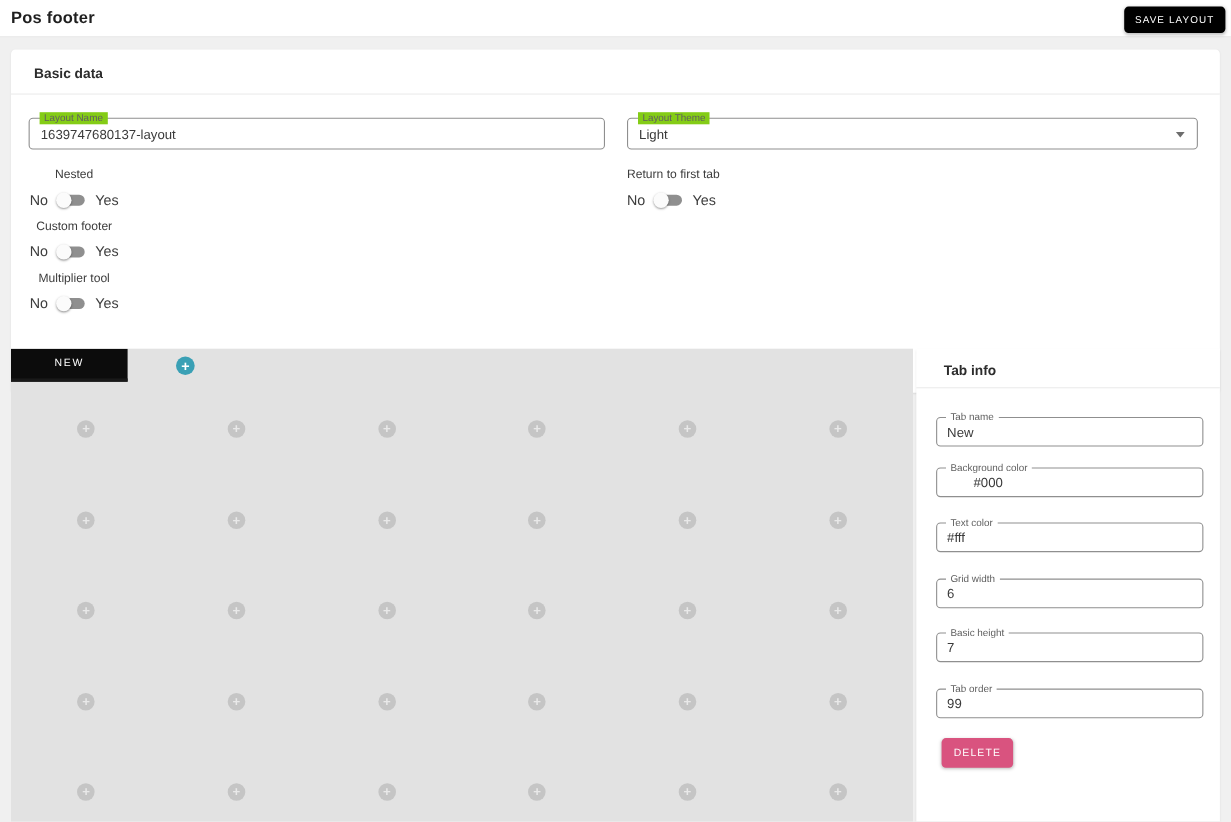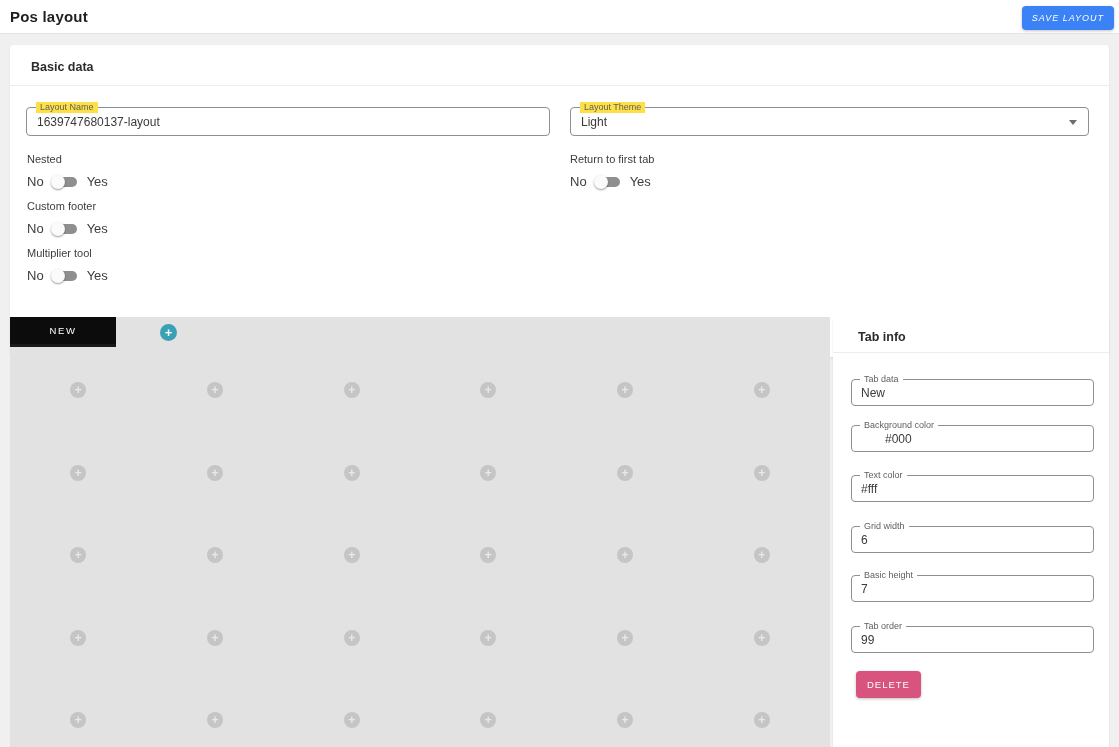--- a/index.html
+++ b/index.html
@@ -20,21 +20,21 @@
     position:absolute; left:10px; top:8px;
     font-size:15px; font-weight:700; color:#1f1f1f; letter-spacing:.2px;
   }
   .btn {
     border:none; border-radius:4px; color:#ffffff; cursor:pointer;
     font-family:inherit; letter-spacing:1px;
     box-shadow:0 1px 3px rgba(0,0,0,.25);
   }
   .btn-save {
     position:absolute; right:5px; top:6px;
-    padding:7px 10px; font-size:9px; background:#3b82f6;font-style:italic;
+    padding:7px 10px; font-size:9px; background:#000000;
   }
   .btn-delete {
     padding:8px 11px; font-size:9.5px; background:#d9537f;
   }
 
   
   .card {
     background:#ffffff; border-radius:4px;
     box-shadow:0 1px 2px rgba(0,0,0,.08);
   }
@@ -50,21 +50,21 @@
   .basic-card .card-title { position:absolute; left:21px; top:15px; }
   .basic-card .divider { position:absolute; left:0; top:40px; width:100%; }
 
   
   .ofield {
     position:absolute; height:29px; background:#fff;
     border:1px solid #8f8f8f; border-radius:4px;
   }
   .ofield label {
     position:absolute; top:-6px; left:9px;
-    background:#fde047; padding:0 4px;
+    background:#84cc16; padding:0 4px;
     font-size:9px; line-height:11px; color:#5f5f5f; white-space:nowrap;
   }
   .ofield input {
     width:100%; height:100%; border:0; outline:0; background:transparent;
     padding:0 10px; font-size:12px; color:#3a3a3a; font-family:Liberation Sans, sans-serif;
   }
   .field-layout-name { left:16px; top:62px; width:524px; }
   .field-layout-theme { left:560px; top:62px; width:519px; }
   .select-value {
     position:absolute; left:10px; top:7px; font-size:12px; color:#3a3a3a;
@@ -74,21 +74,21 @@
     width:0; height:0; border-left:4px solid transparent;
     border-right:4px solid transparent; border-top:5px solid #6d6d6d;
   }
 
   
   .toggle-group { position:absolute; }
   .tg-nested   { left:17px;  top:108px; }
   .tg-footer   { left:17px;  top:155px; }
   .tg-mult     { left:17px;  top:202px; }
   .tg-return   { left:560px; top:108px; }
-  .toggle-label { font-size:11px; color:#3d3d3d; margin-bottom:9px; }
+  .toggle-label { font-size:11px; color:#3d3d3d; margin-bottom:9px;text-align:center; }
   .toggle-row { display:flex; align-items:center; }
   .onoff { font-size:13px; color:#3d3d3d; }
   .switch { position:relative; width:25px; height:14px; margin:0 10px 0 8px; cursor:pointer; }
   .switch .track {
     position:absolute; left:0; top:2px; width:25px; height:10px;
     border-radius:5px; background:#8f8f8f;
   }
   .switch .thumb {
     position:absolute; left:-1px; top:0; width:14px; height:14px;
     border-radius:50%; background:#fbfbfb;
@@ -144,21 +144,21 @@
     padding:0 9px; font-size:12px; color:#3a3a3a; font-family:inherit;
   }
   .mb-19{margin-bottom:19px;} .mb-23{margin-bottom:23px;padding-left:24px;}
   .mb-35{margin-bottom:24px;} .mb-34{margin-bottom:22px;} .mb-24{margin-bottom:24px;}
   .btn-delete { margin:18px 0 0 5px; }
 </style>
 </head>
 <body>
 
 <header class="app-header">
-  <div class="app-title">Pos layout</div>
+  <div class="app-title">Pos footer</div>
   <button class="btn btn-save">SAVE LAYOUT</button>
 </header>
 
 <section class="card basic-card">
   <div class="card-title">Basic data</div>
   <div class="divider"></div>
 
   <div class="ofield field-layout-name">
     <label>Layout Name</label>
     <input value="1639747680137-layout" style="">
@@ -319,21 +319,21 @@
       </div>
     </div>
 </section>
 
 <aside class="card tab-info">
   <div class="card-title">Tab info</div>
   <div class="divider"></div>
 
   <div class="ti-fields">
     <div class="ti-field mb-19">
-      <label>Tab data</label>
+      <label>Tab name</label>
       <input value="New" style="">
     </div>
     <div class="ti-field mb-23">
       <label>Background color</label>
       <input value="#000" style="">
     </div>
     <div class="ti-field mb-35">
       <label>Text color</label>
       <input value="#fff" style="">
     </div>

